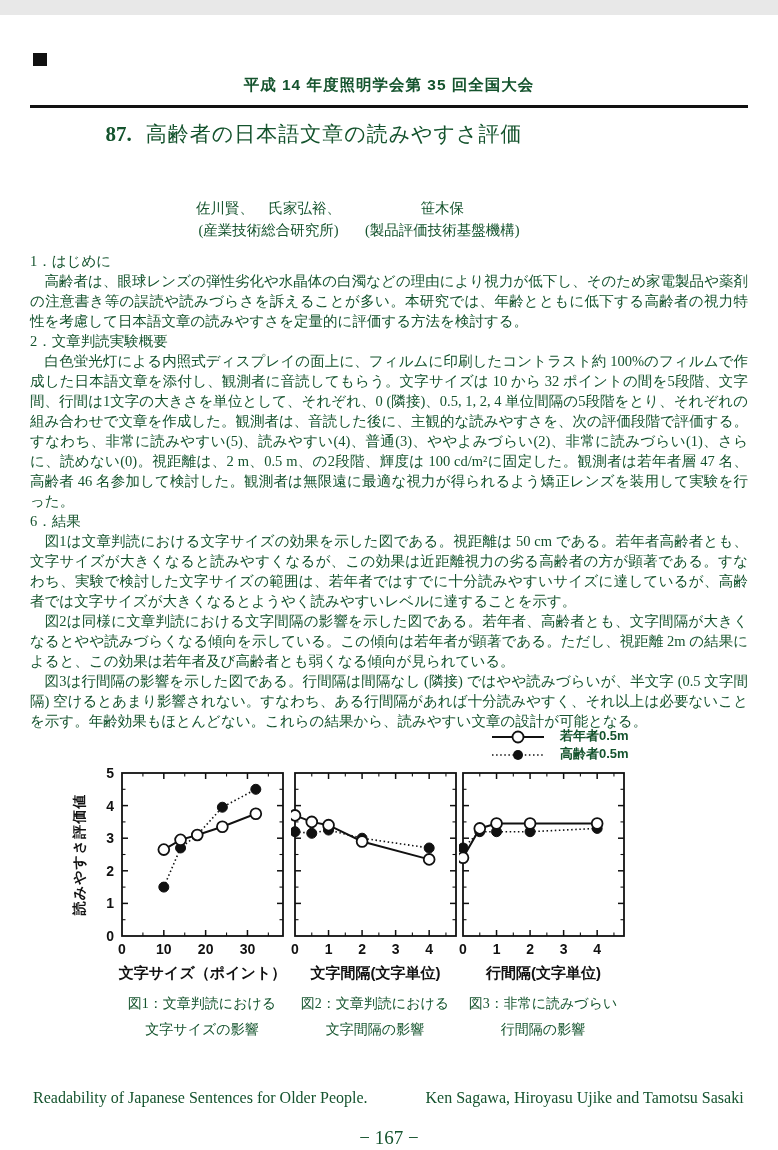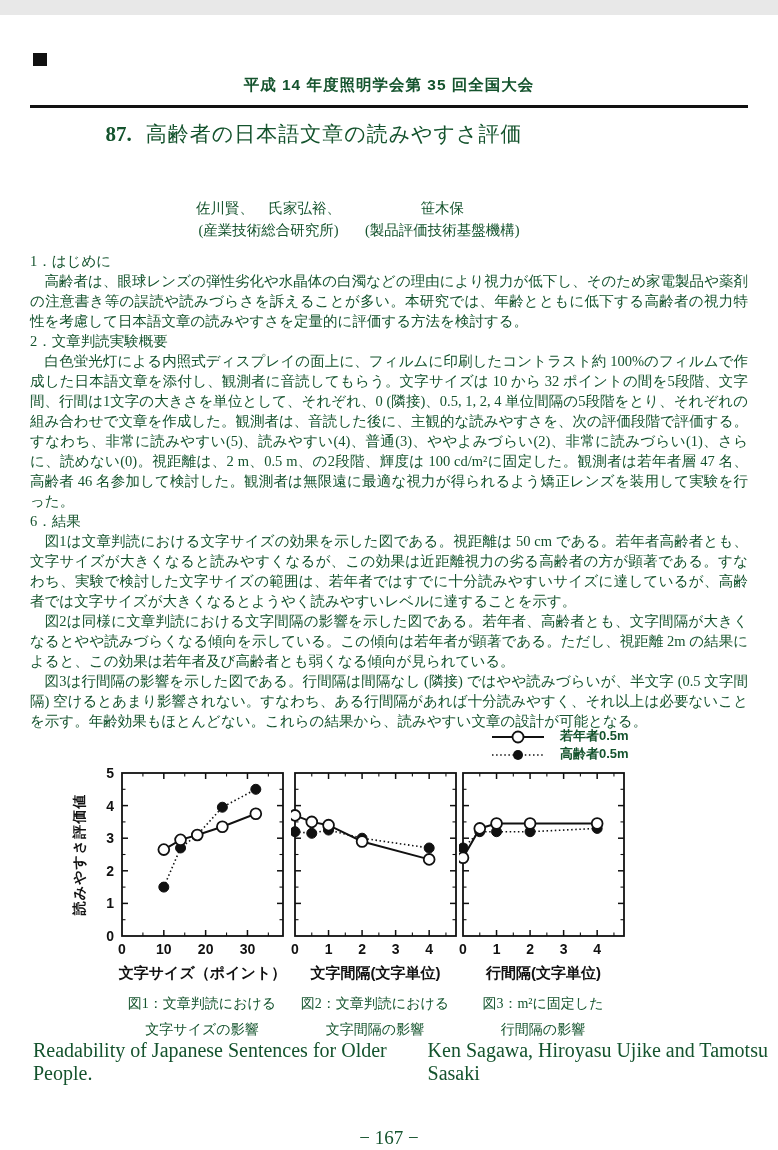--- a/index.html
+++ b/index.html
@@ -26,21 +26,21 @@
   #chart-0{left:70px;}
   #chart-1{left:291px;}
   #chart-2{left:459px;}
   .tick-label{font-family:"Liberation Sans","DejaVu Sans",sans-serif;font-weight:600;font-size:14px;fill:#111111;}
   .axis-title{font-family:"Liberation Sans","DejaVu Sans",sans-serif;font-weight:600;font-size:15px;fill:#111111;}
   .axis-title-y{font-family:"Liberation Sans","DejaVu Sans",sans-serif;font-weight:600;font-size:14px;fill:#111111;letter-spacing:1px;}
   .fig-caption{position:absolute;top:976px;width:240px;text-align:center;font-size:14px;line-height:26px;}
   #caption-0{left:82px;}
   #caption-1{left:255px;}
   #caption-2{left:423px;}
-  .footer-english{position:absolute;top:1024px;left:33px;display:flex;gap:26px;font-size:20px;}
+  .footer-english{position:absolute;top:1074px;left:33px;display:flex;gap:58px;font-size:16px;}
   .page-number{position:absolute;top:1112px;left:0;width:778px;text-align:center;font-size:19px;}
 </style>
 </head>
 <body>
 
 <div class="page">
 
   <div class="corner-mark"></div>
 
   <div class="conf-header">平成 14 年度照明学会第 35 回全国大会</div>
@@ -267,21 +267,21 @@
 
   <div class="fig-caption" id="caption-0">
     <div>図1：文章判読における</div>
     <div>文字サイズの影響</div>
   </div>
   <div class="fig-caption" id="caption-1">
     <div>図2：文章判読における</div>
     <div>文字間隔の影響</div>
   </div>
   <div class="fig-caption" id="caption-2">
-    <div>図3：m²に固定した</div>
+    <div>図3：非常に読みづらい</div>
     <div>行間隔の影響</div>
   </div>
 
   <div class="footer-english">
     <span>Readability of Japanese Sentences for Older People.</span>
     <span>Ken Sagawa, Hiroyasu Ujike and Tamotsu Sasaki</span>
   </div>
 
   <div class="page-number">− 167 −</div>
 

